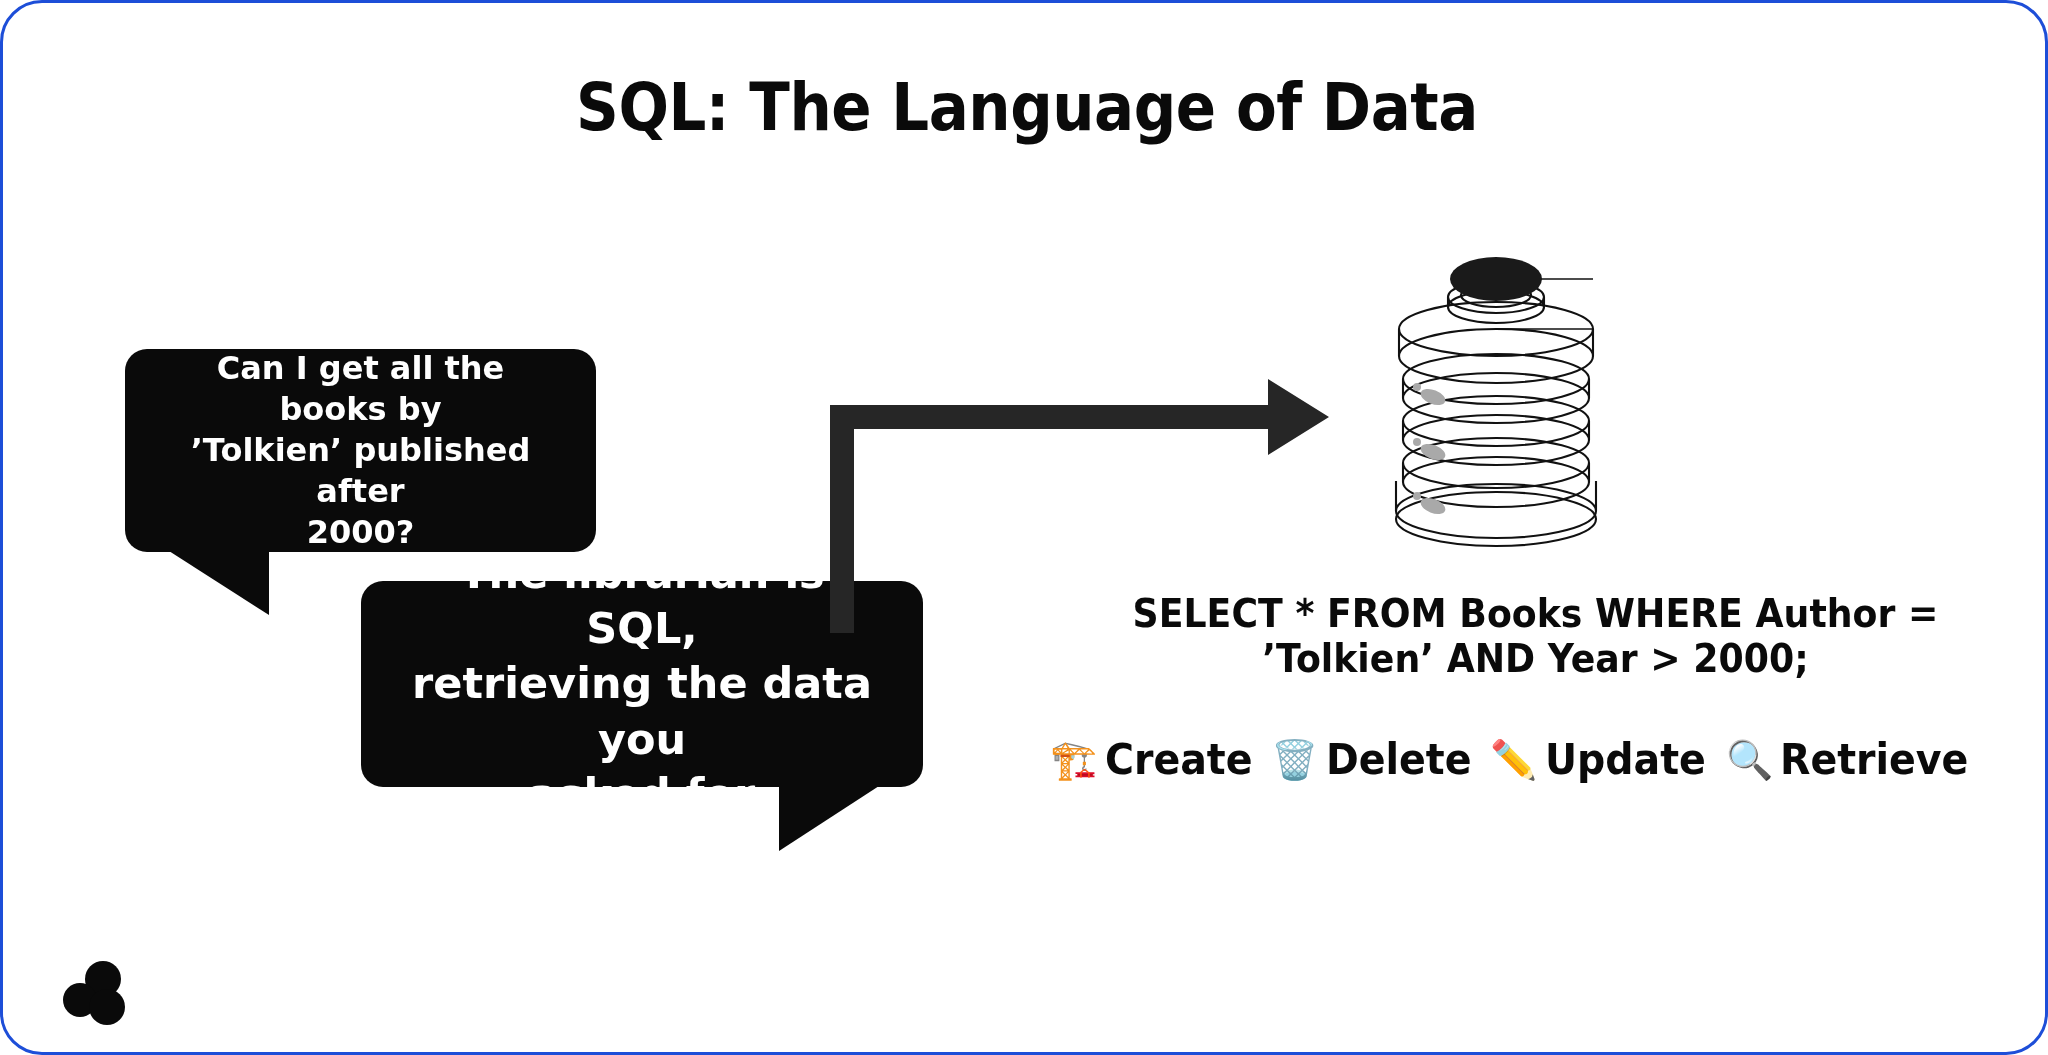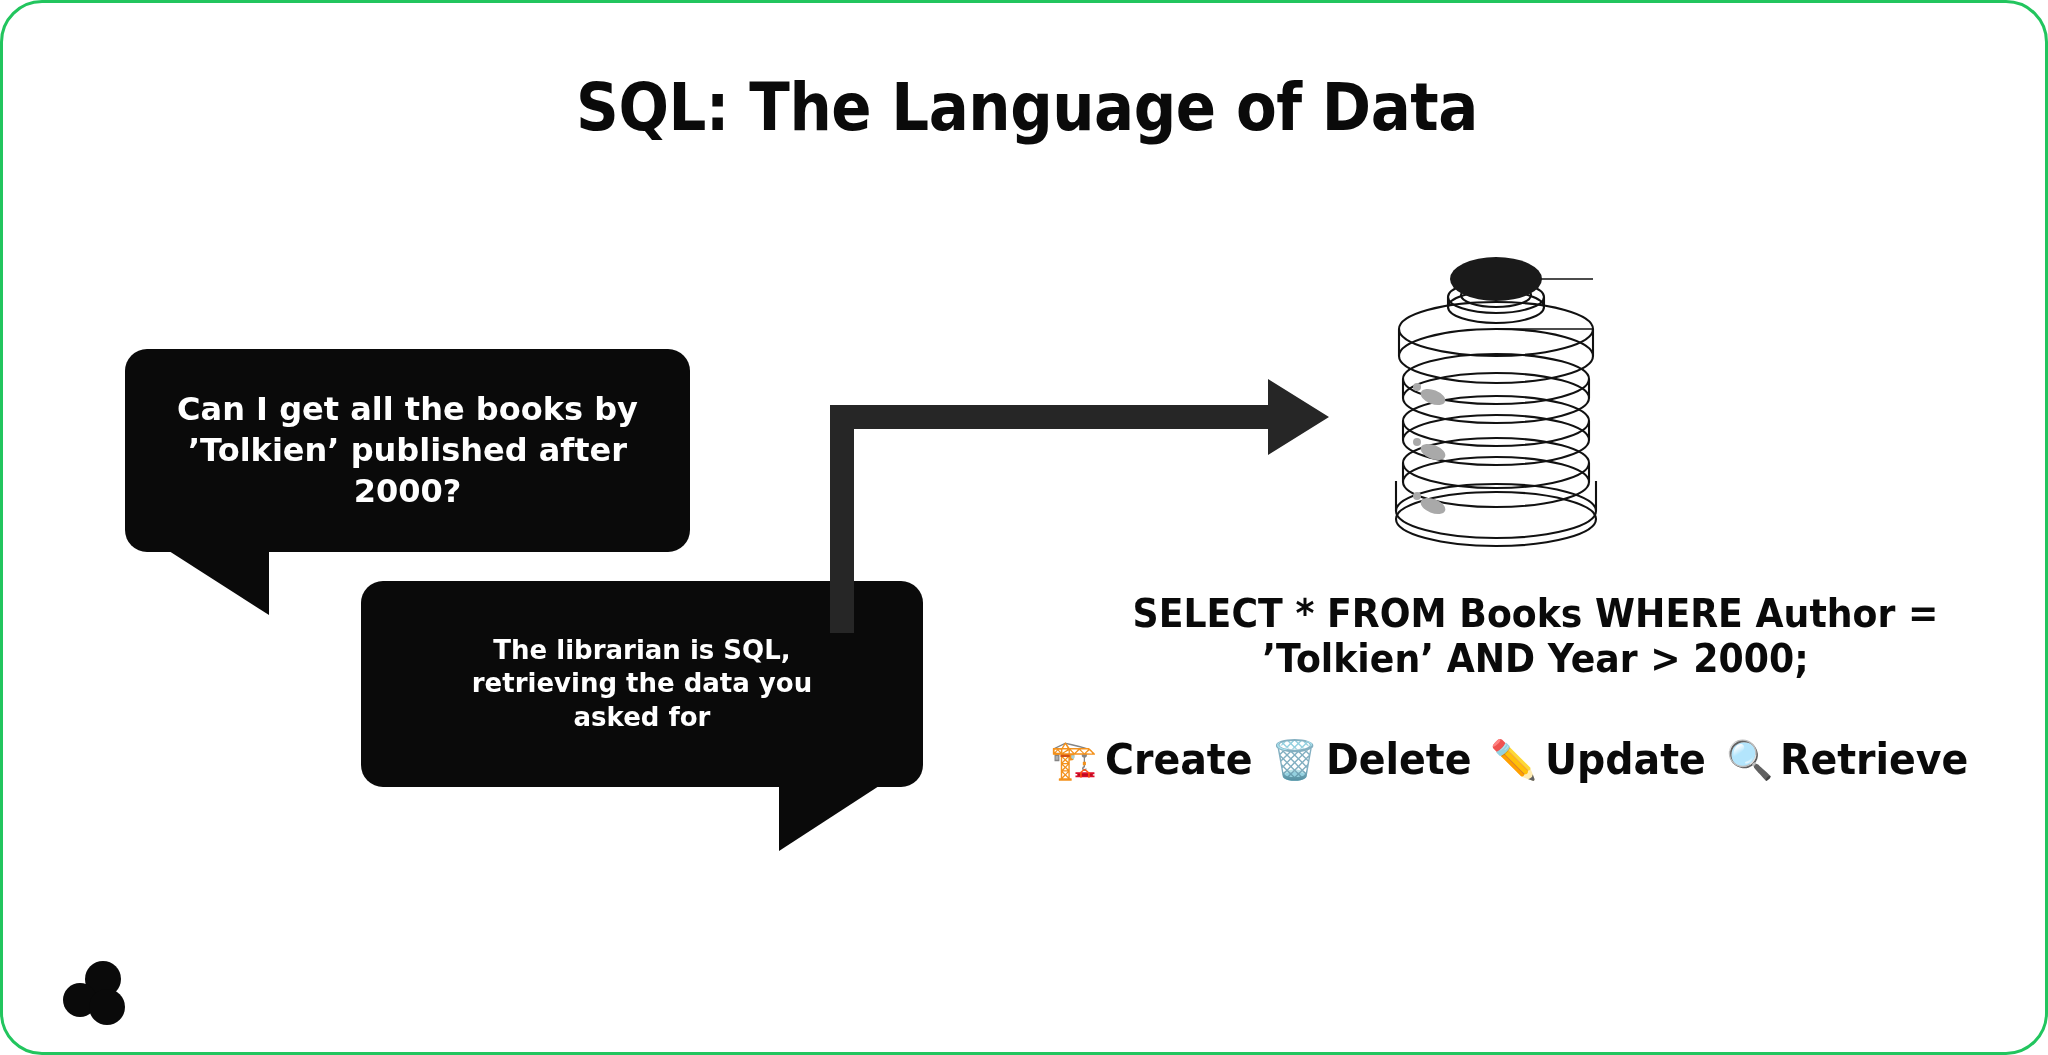--- a/index.html
+++ b/index.html
@@ -13,21 +13,21 @@
     font-family: "Liberation Sans", sans-serif;
     overflow: hidden;
   }
 
   #canvas {
     position: relative;
     width: 2048px;
     height: 1055px;
     box-sizing: border-box;
     background: #ffffff;
-    border: 3px solid #22c55e;
+    border: 3px solid #1d4ed8;
     border-radius: 42px;
     overflow: hidden;
   }
 
   
   #title {
     position: absolute;
     left: 0;
     top: 66px;
     width: 2048px;
@@ -57,42 +57,42 @@
   }
   .bubble-text {
     display: block;
     white-space: pre-line;
     line-height: 1.28;
   }
 
   #bubble-question {
     left: 122px;
     top: 346px;
-    width: 565px;
+    width: 471px;
     height: 203px;
     font-size: 32px;
     padding: 0 36px;
   }
   #bubble-question .tail {
     position: absolute;
     left: 8px;
     bottom: -63px;
     width: 0;
     height: 0;
     border-left: 36px solid transparent;
     border-right: 100px solid #0a0a0a;
     border-bottom: 64px solid transparent;
   }
 
   #bubble-answer {
     left: 358px;
     top: 578px;
     width: 562px;
     height: 206px;
-    font-size: 26px;
+    font-size: 43px;
     padding: 0 40px;
   }
   #bubble-answer .tail {
     position: absolute;
     right: 10px;
     bottom: -64px;
     width: 0;
     height: 0;
     border-right: 34px solid transparent;
     border-left: 100px solid #0a0a0a;

